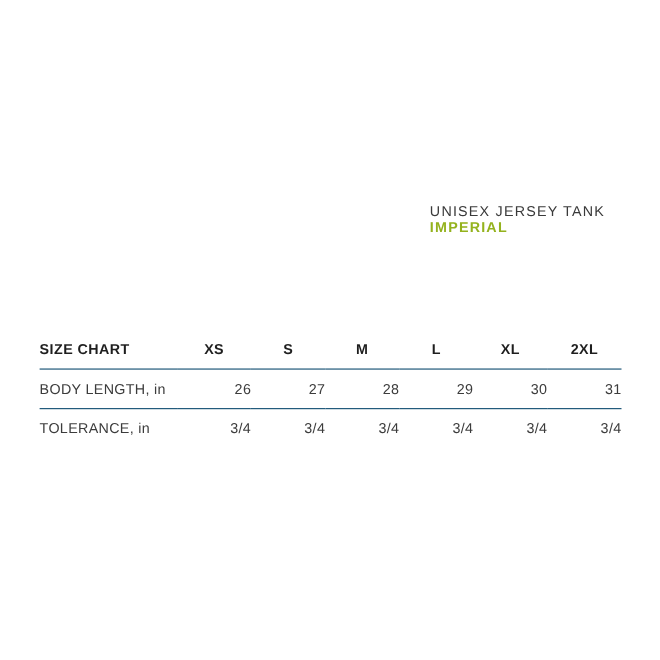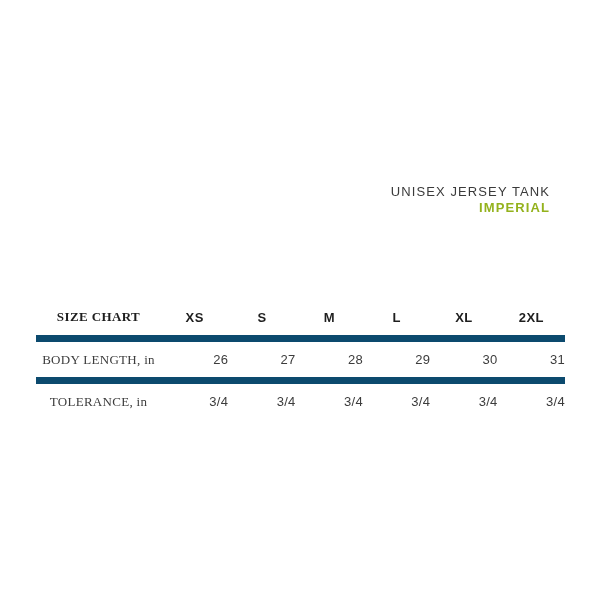--- a/index.html
+++ b/index.html
@@ -12,21 +12,21 @@
     position: relative;
     width: 600px;
     height: 600px;
     background: #ffffff;
     overflow: hidden;
   }
   .product-meta {
     position: absolute;
     top: 185px;
     right: 50px;
-    text-align: right;
+    text-align: left;
   }
   .product-title {
     font-size: 13px;
     line-height: 13px;
     color: #3a3a3a;
     letter-spacing: 1.1px;
     white-space: nowrap;
   }
   .units-tab {
     display: inline-block;
@@ -66,25 +66,24 @@
     font-weight: normal;
     color: #3c3c3c;
     letter-spacing: 0.3px;
     text-align: right;
     vertical-align: middle;
     padding: 0;
     white-space: nowrap;
   }
   table.size-table th.row-label,
   table.size-table td.row-label {
-    text-align: center;
-    font-family: Liberation Serif, serif;
+    text-align: left;
   }
   table.size-table tbody tr {
-    border-top: 7px solid #0c4a6e;
+    border-top: 1px solid #0c4a6e;
   }
 </style>
 </head>
 <body>
 
 <div class="canvas">
 
   <div class="product-meta">
     <div class="product-title">UNISEX JERSEY TANK</div>
     <div class="units-tab">IMPERIAL</div>

